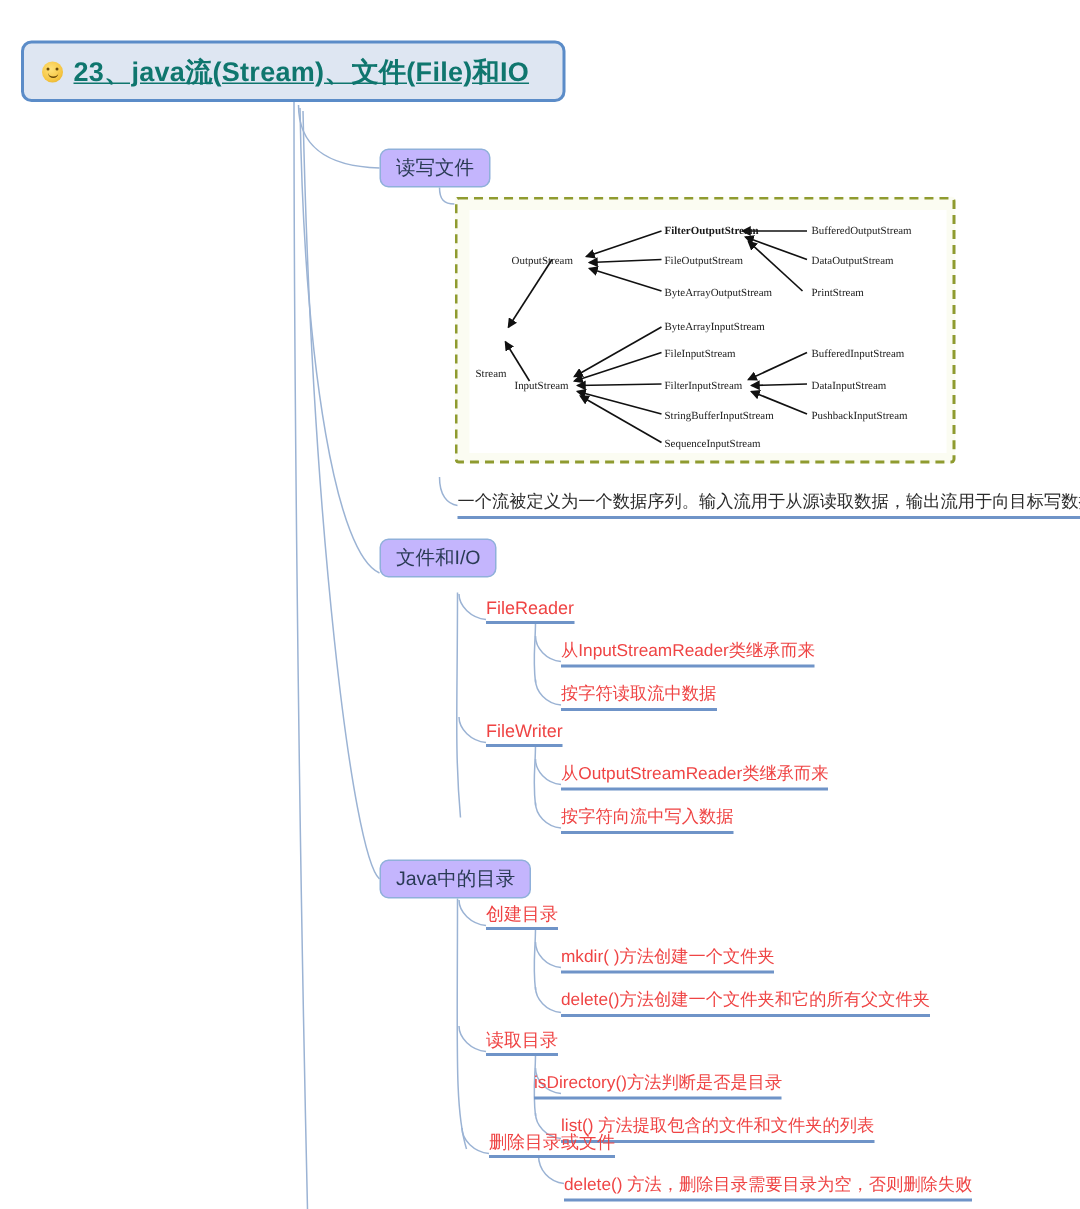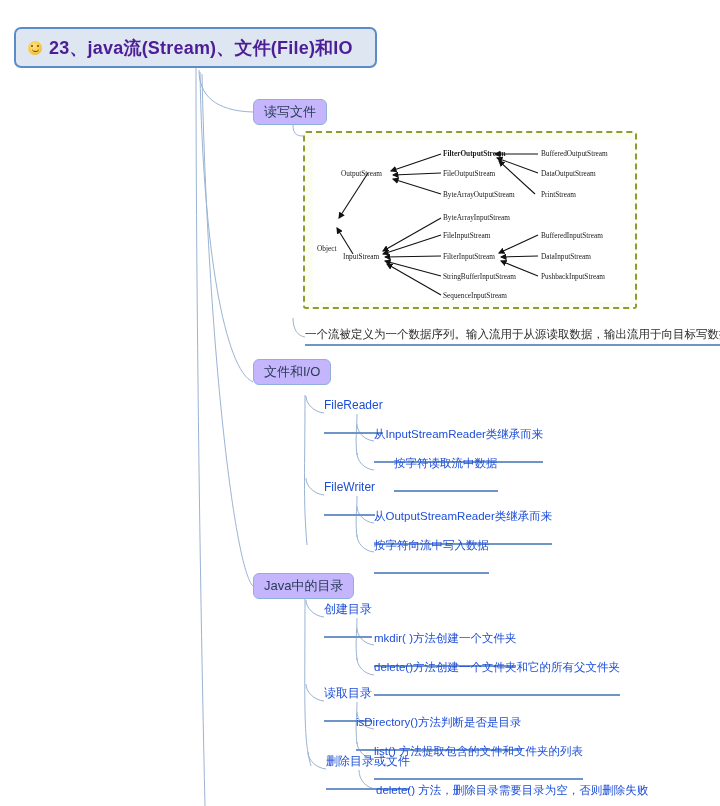--- a/index.html
+++ b/index.html
@@ -43,23 +43,24 @@
     border: 2px solid #5b8cc8;
     border-radius: 7px;
     display: flex;
     align-items: center;
     gap: 7px;
     padding: 0 12px;
   }
   .root-title {
     font-size: 18px;
     font-weight: bold;
-    color: #4c1d95;
+    color: #0f766e;
     letter-spacing: 0.2px;
     white-space: nowrap;
+    text-decoration: underline;
   }
   .smiley {
     width: 14px;
     height: 14px;
     border-radius: 50%;
     background: radial-gradient(circle at 42% 36%, #ffe27a 0%, #f5c542 62%, #d9a41f 100%);
     position: relative;
     flex: 0 0 auto;
   }
   .smiley::before {
@@ -95,22 +96,22 @@
     font-size: 13px;
     color: #2a3b55;
     white-space: nowrap;
   }
 
   
   .leaf {
     position: absolute;
     white-space: nowrap;
     font-size: 11.5px;
-    color: #1d4ed8;
-    padding-bottom: 20px;
+    color: #ef4444;
+    padding-bottom: 2px;
     border-bottom: 2px solid #6f94c8;
     line-height: 14px;
   }
   .leaf.lvl2 { font-size: 12px; }
   .leaf.lvl3 { font-size: 11.5px; }
 
   
   .uml-box {
     position: absolute;
     left: 303px;
@@ -235,21 +236,21 @@
           <path d="M128,116 L72,117"></path>
           <path d="M128,136 L72,121"></path>
           <path d="M128,155 L74,124"></path>
 
           <path d="M225,95 L186,113"></path>
           <path d="M225,116 L188,117"></path>
           <path d="M225,136 L188,121"></path>
         </g>
       </svg>
 
-      <div class="uml-label" style="left:4px;  top:105px;">Object</div>
+      <div class="uml-label" style="left:4px;  top:105px;">Stream</div>
       <div class="uml-label" style="left:28px; top:30px;">OutputStream</div>
       <div class="uml-label" style="left:30px; top:113px;">InputStream</div>
 
       <div class="uml-label" style="left:130px; top:10px;font-weight:bold;">FilterOutputStream</div>
       <div class="uml-label" style="left:130px; top:30px;">FileOutputStream</div>
       <div class="uml-label" style="left:130px; top:51px;">ByteArrayOutputStream</div>
 
       <div class="uml-label" style="left:228px; top:10px;">BufferedOutputStream</div>
       <div class="uml-label" style="left:228px; top:30px;">DataOutputStream</div>
       <div class="uml-label" style="left:228px; top:51px;">PrintStream</div>
@@ -267,21 +268,21 @@
   </div>
 
   <div class="caption">一个流被定义为一个数据序列。输入流用于从源读取数据，输出流用于向目标写数据。</div>
 
   <div class="branch-node" style="left:253px; top:359px;justify-content:flex-end;">
     <span>文件和I/O</span>
   </div>
 
   <div class="leaf lvl2" style="left:324px; top:398px;">FileReader</div>
   <div class="leaf lvl3" style="left:374px; top:427px;">从InputStreamReader类继承而来</div>
-  <div class="leaf lvl3" style="left:374px; top:456px;margin-left:20px;">按字符读取流中数据</div>
+  <div class="leaf lvl3" style="left:374px; top:456px;">按字符读取流中数据</div>
 
   <div class="leaf lvl2" style="left:324px; top:480px;">FileWriter</div>
   <div class="leaf lvl3" style="left:374px; top:509px;">从OutputStreamReader类继承而来</div>
   <div class="leaf lvl3" style="left:374px; top:538px;">按字符向流中写入数据</div>
 
   <div class="branch-node" style="left:253px; top:573px;">
     <span>Java中的目录</span>
   </div>
 
   <div class="leaf lvl2" style="left:324px; top:602px;">创建目录</div>

